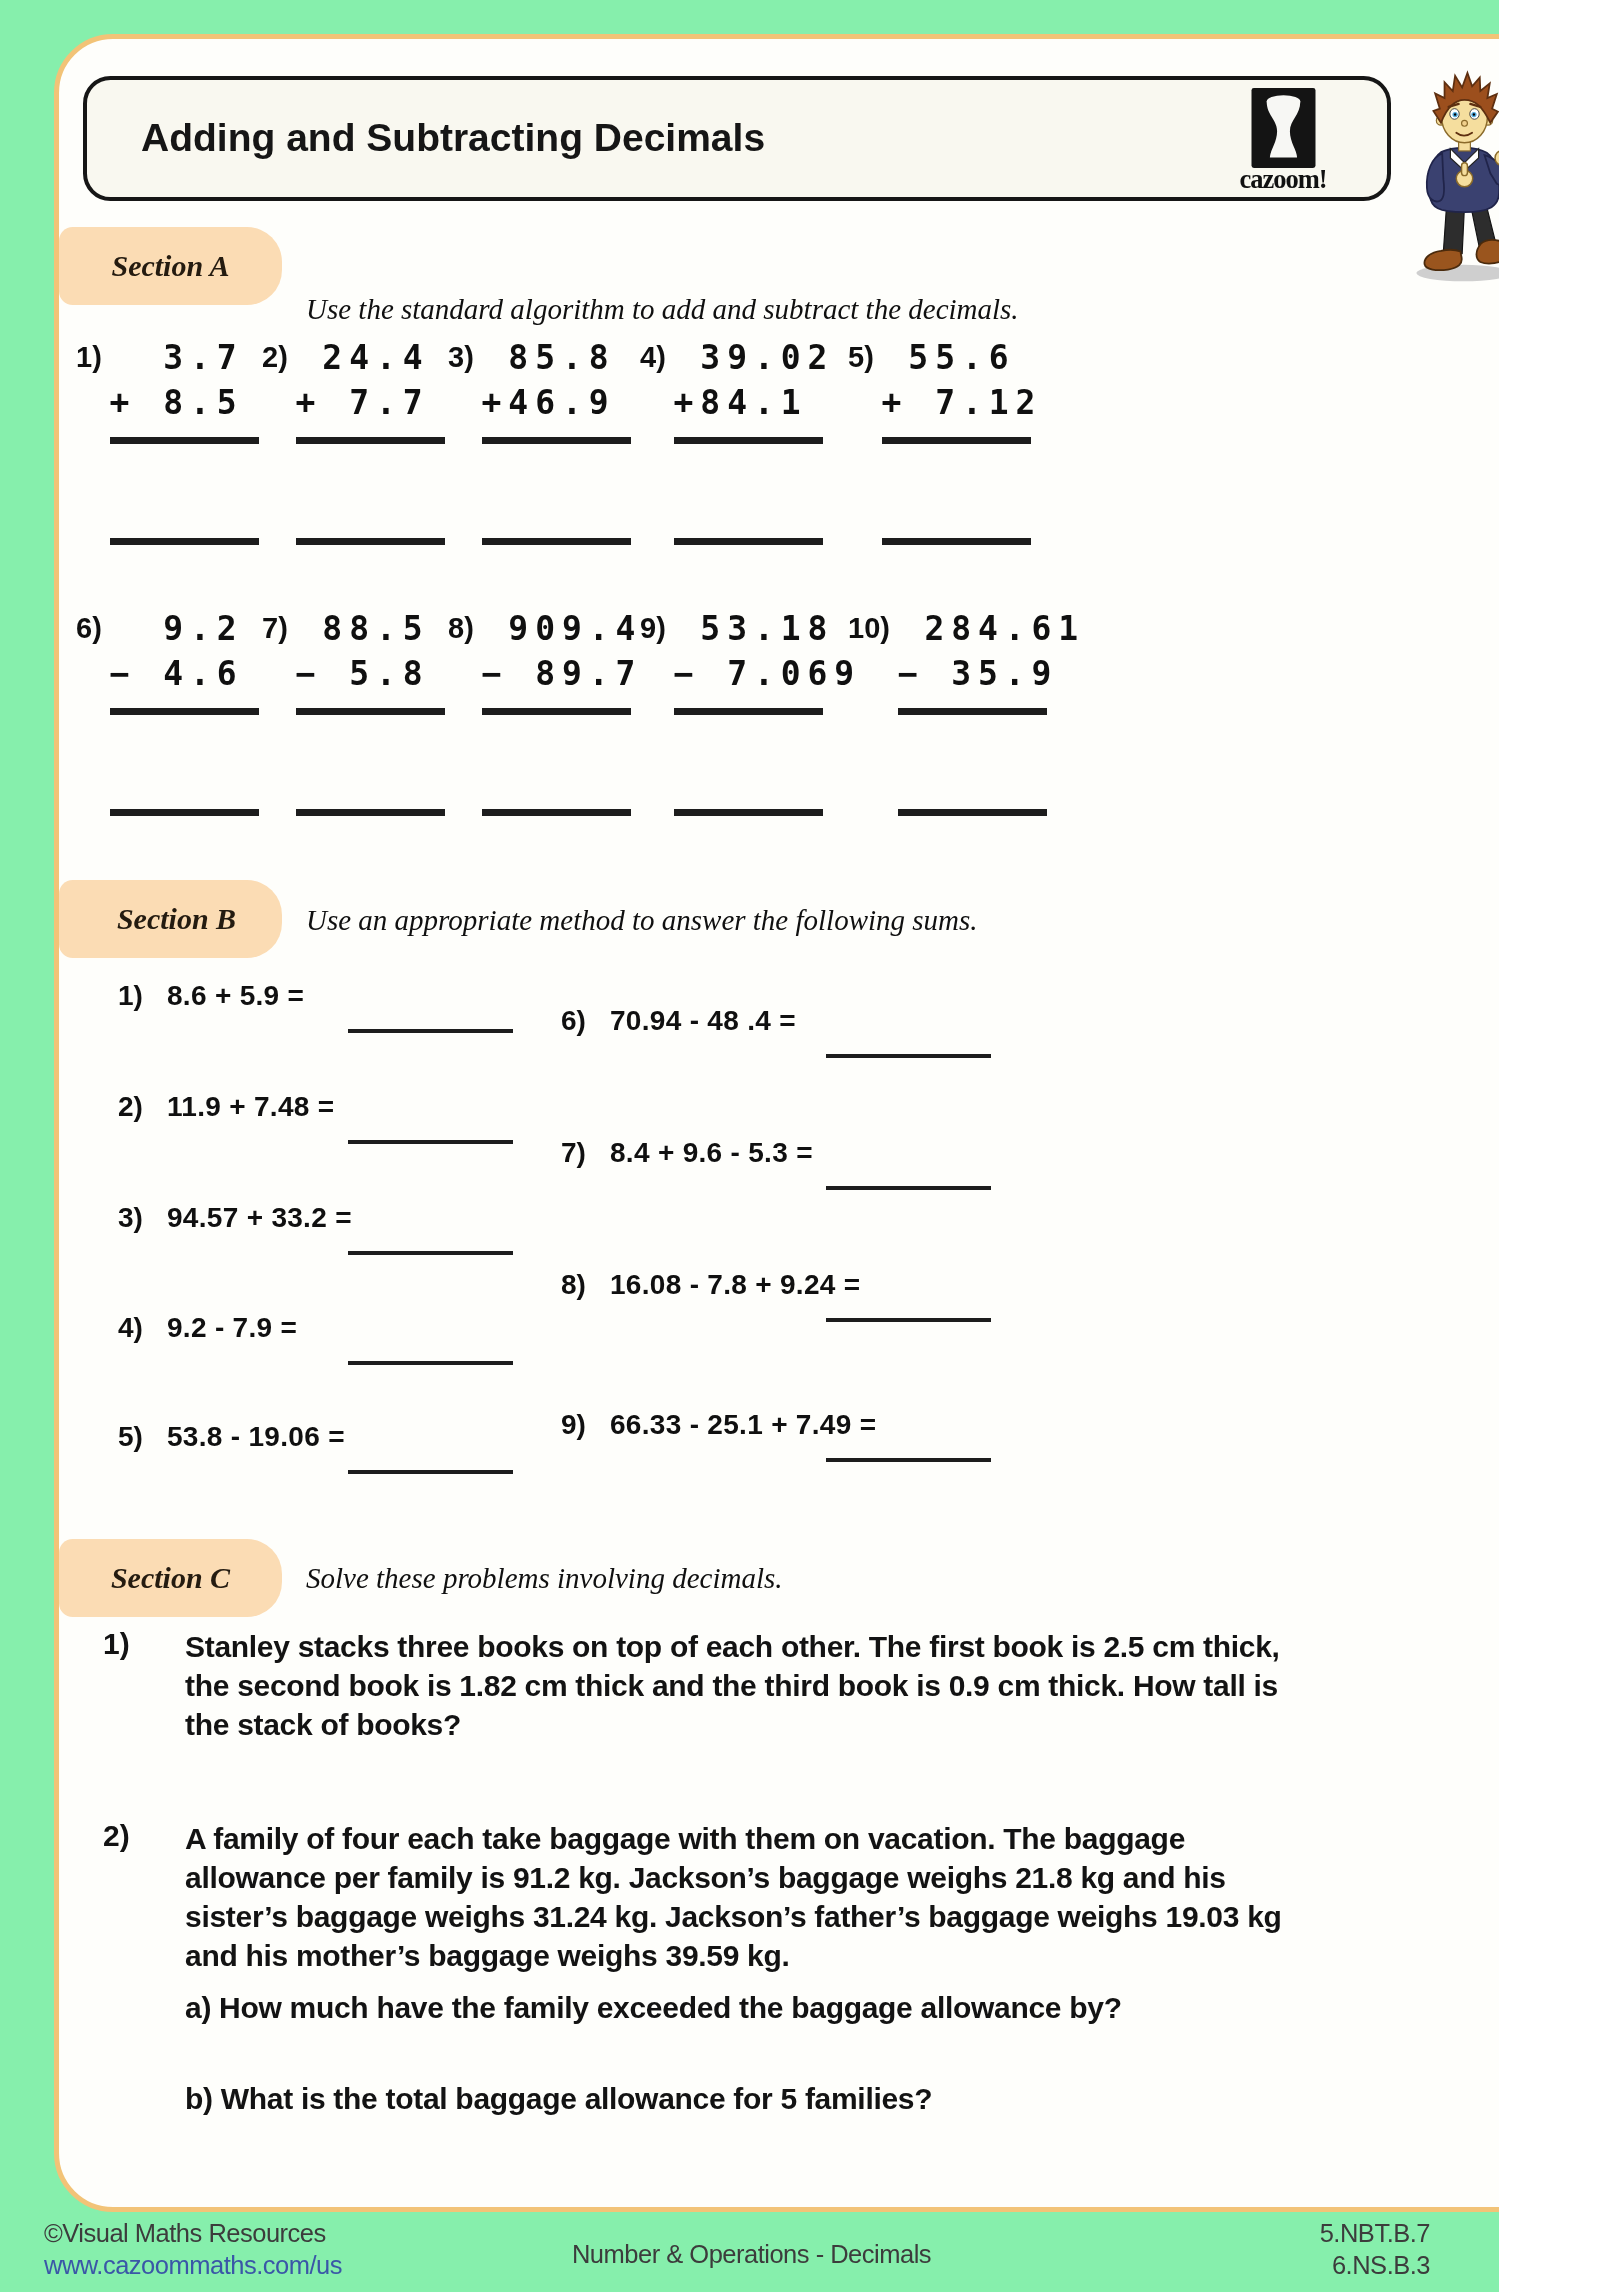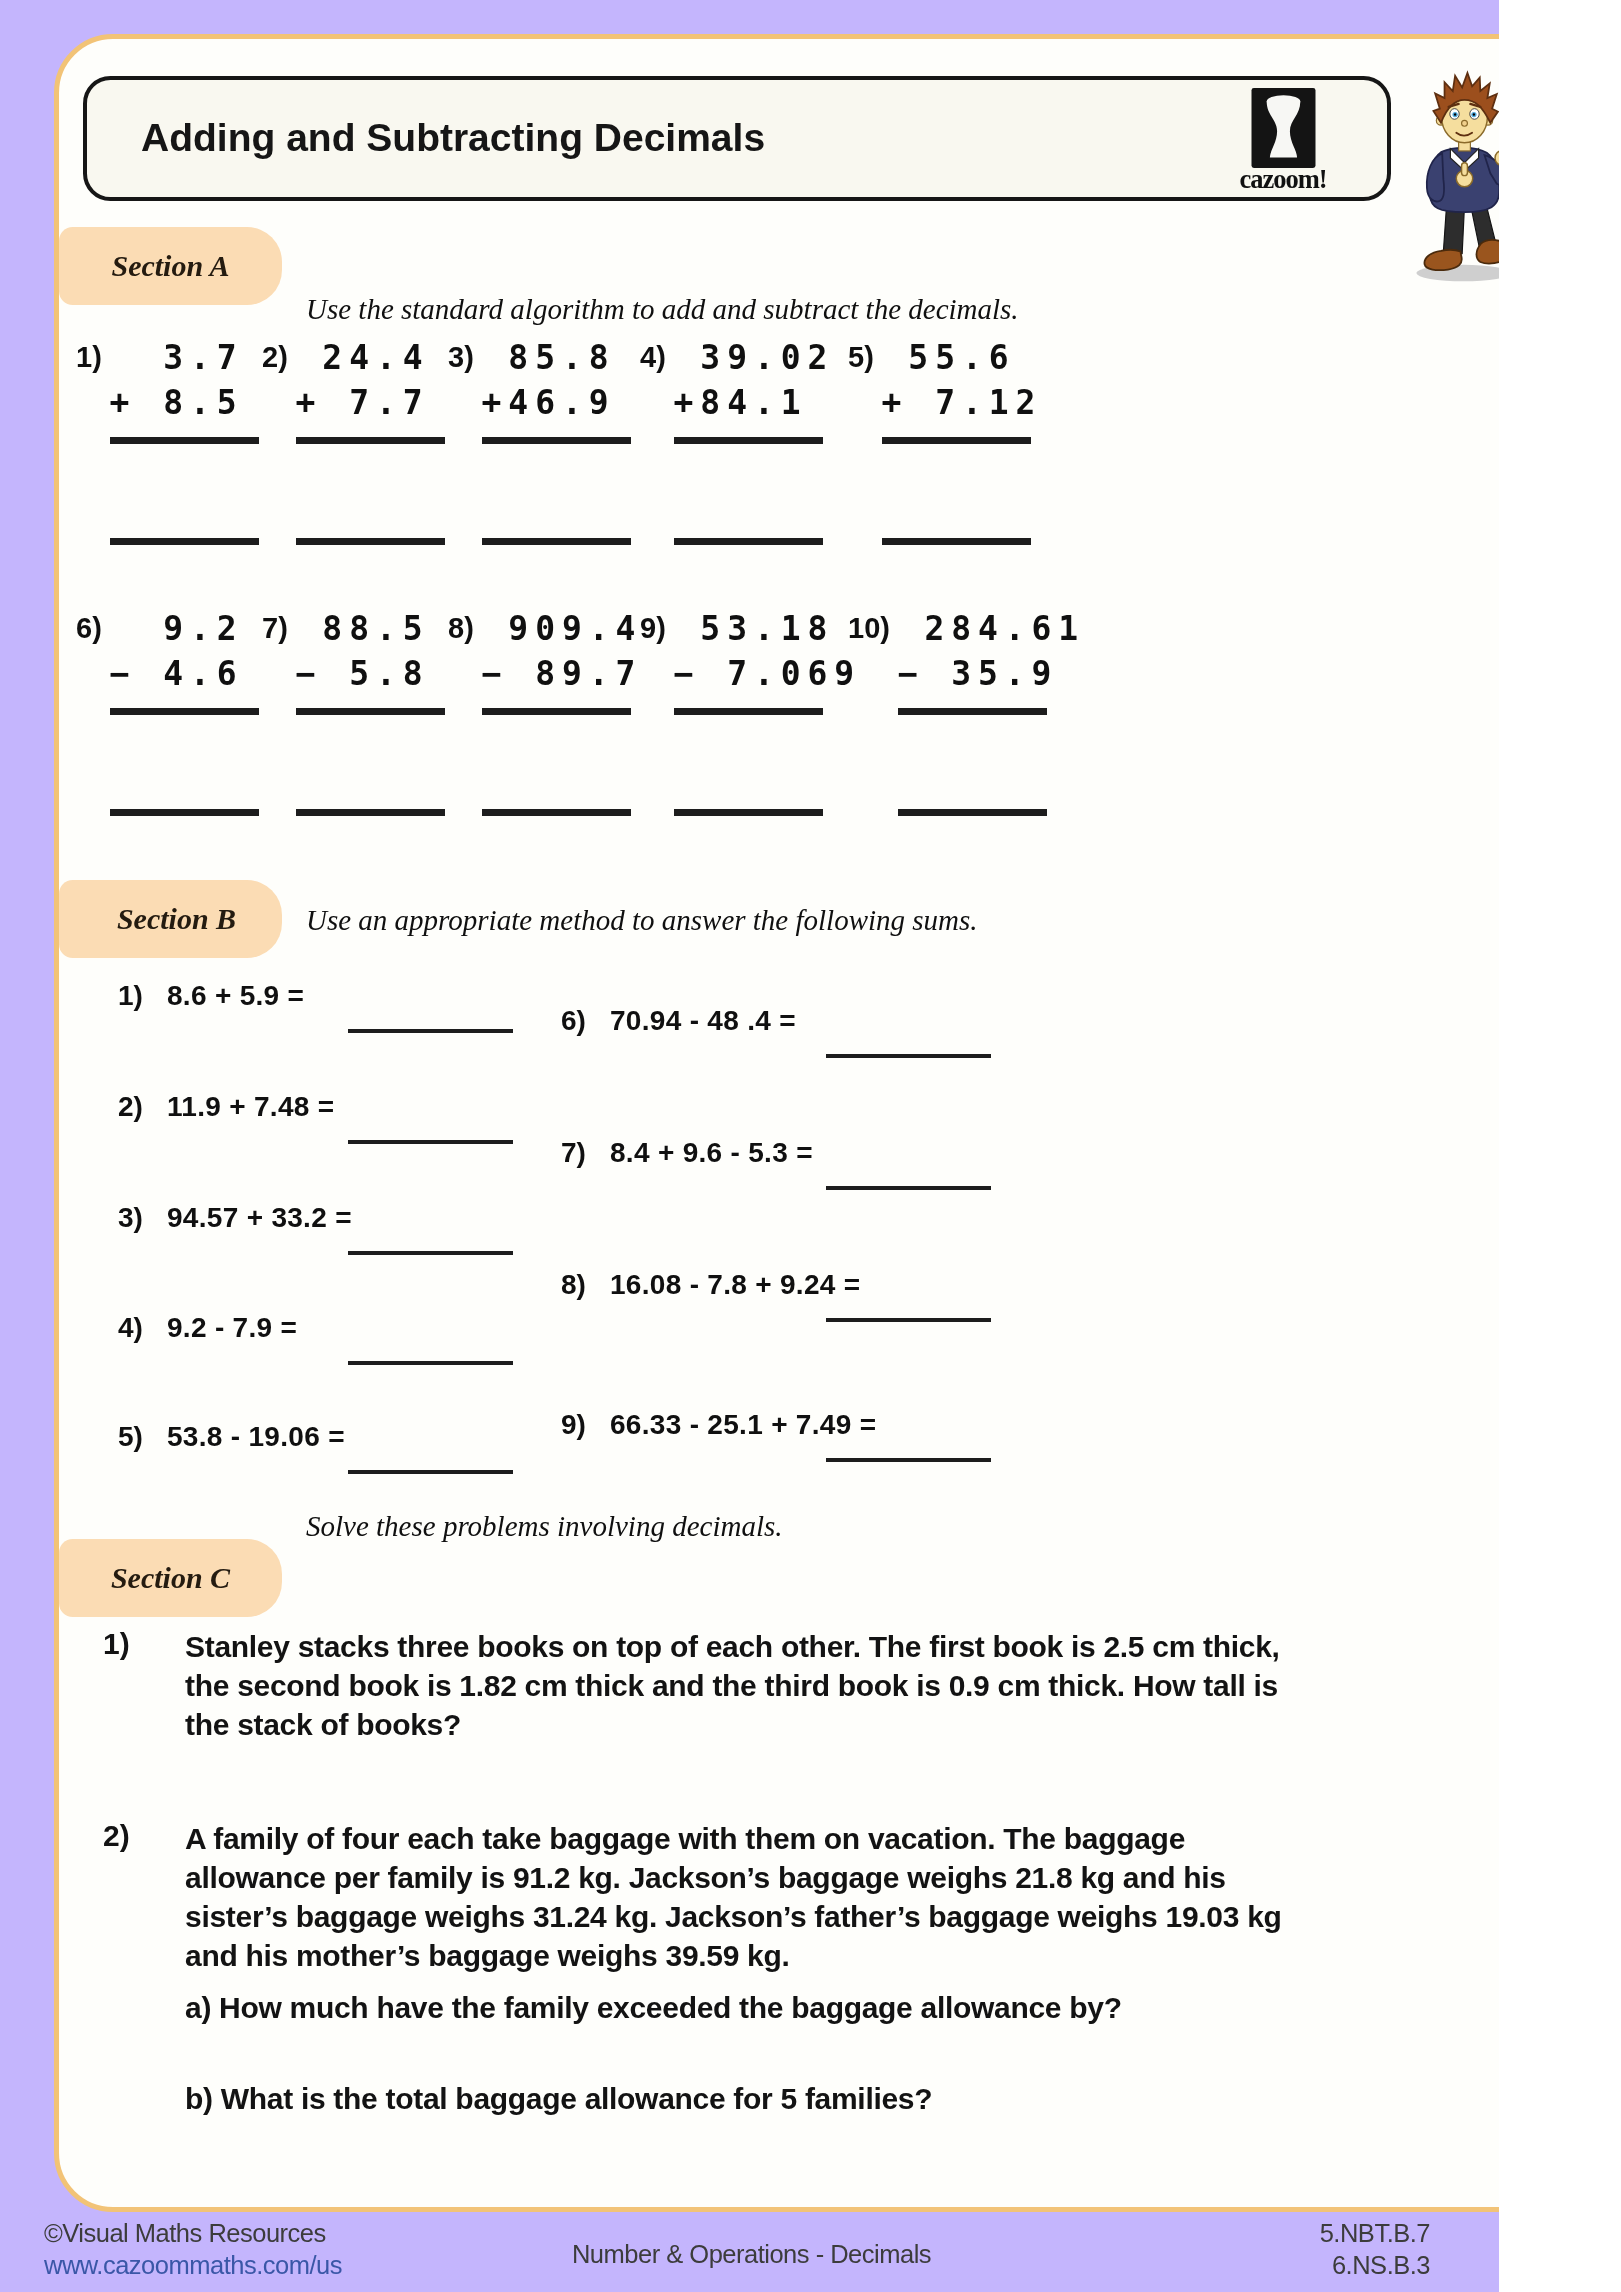--- a/index.html
+++ b/index.html
@@ -1,17 +1,17 @@
 <!DOCTYPE html>
 <html><head>
 <meta charset="utf-8">
 <style>
   * { margin:0; padding:0; box-sizing:border-box; }
   body { background:#ffffff; font-family:"Liberation Sans", sans-serif; }
-  #page { position:relative; width:1499px; height:2293px; background:#c4b5fd; overflow:hidden; }
+  #page { position:relative; width:1499px; height:2293px; background:#86efac; overflow:hidden; }
 
   .frame { position:absolute; left:54px; top:34px; width:1514px; height:2178px;
            border:5.9px solid #F2C377; border-radius:59px; background:#FEFEFB; }
 
   .title-box { position:absolute; left:83px; top:76px; width:1308px; height:125px;
                background:#F9F8F0; border:4.9px solid #161616; border-radius:27.4px; }
   .page-title { position:absolute; left:54px; top:0; height:116px; line-height:116px;
                 font-size:39px; font-weight:bold; color:#161616; letter-spacing:0; }
   .logo { position:absolute; right:57px; top:7.8px; width:94px; text-align:center; }
   .logo svg { width:67px; height:80px; display:block; margin:0 auto; }
@@ -250,21 +250,21 @@
     <span class="sexpr">16.08 - 7.8 + 9.24 =</span>
     <span class="bline bline-right"></span>
   </div>
   <div class="sumitem" style="left:561px; top:1409px;">
     <span class="snum">9)</span>
     <span class="sexpr">66.33 - 25.1 + 7.49 =</span>
     <span class="bline bline-right"></span>
   </div>
 
   <div class="section-label" style="top:1539px;">Section C</div>
-  <div class="instruction" style="top:1510px;">Solve these problems involving decimals.</div>
+  <div class="instruction" style="top:1562px;">Solve these problems involving decimals.</div>
 
   <div class="cprob" style="top:1627px;">
     <span class="cnum">1)</span>
     <div class="cbody">
       <div class="ctext">Stanley stacks three books on top of each other. The first book is 2.5 cm thick,
 the second book is 1.82 cm thick and the third book is 0.9 cm thick. How tall is
 the stack of books?</div>
     </div>
   </div>
 

